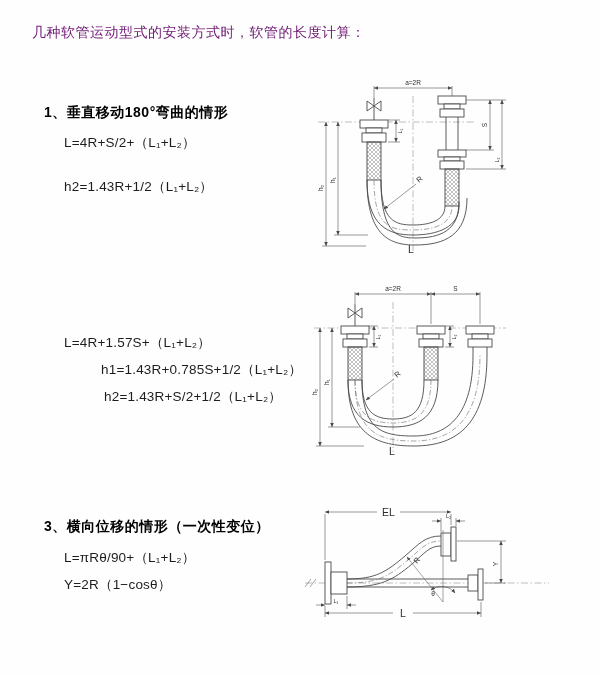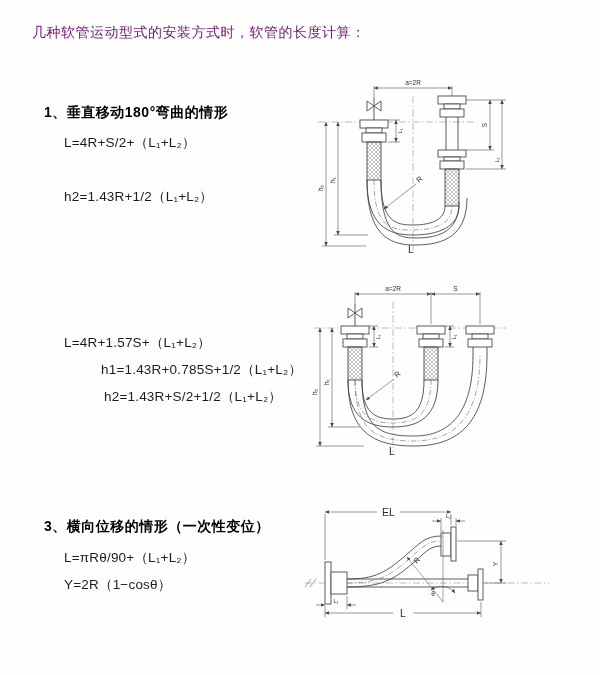--- a/index.html
+++ b/index.html
@@ -39,21 +39,21 @@
 </style>
 </head>
 <body>
 
 <div class="page">
 
   <div class="doc-title">几种软管运动型式的安装方式时，软管的长度计算：</div>
 
   <div class="sec-heading" style="top:104px;">1、垂直移动180°弯曲的情形</div>
   <div class="formula" style="top:134px;">L=4R+S/2+（L₁+L₂）</div>
-  <div class="formula" style="top:188px;">h2=1.43R+1/2（L₁+L₂）</div>
+  <div class="formula" style="top:178px;">h2=1.43R+1/2（L₁+L₂）</div>
 
   <div class="formula" style="top:334px;">L=4R+1.57S+（L₁+L₂）</div>
   <div class="formula" style="top:361px;margin-left:37px;">h1=1.43R+0.785S+1/2（L₁+L₂）</div>
   <div class="formula" style="top:388px;padding-left:40px;">h2=1.43R+S/2+1/2（L₁+L₂）</div>
 
   <div class="sec-heading" style="top:518px;">3、横向位移的情形（一次性变位）</div>
   <div class="formula" style="top:549px;">L=πRθ/90+（L₁+L₂）</div>
   <div class="formula" style="top:576px;">Y=2R（1−cosθ）</div>
 
   <svg class="diagram" style="left:312px;top:76px;" width="235" height="178" viewBox="0 0 235 178">

